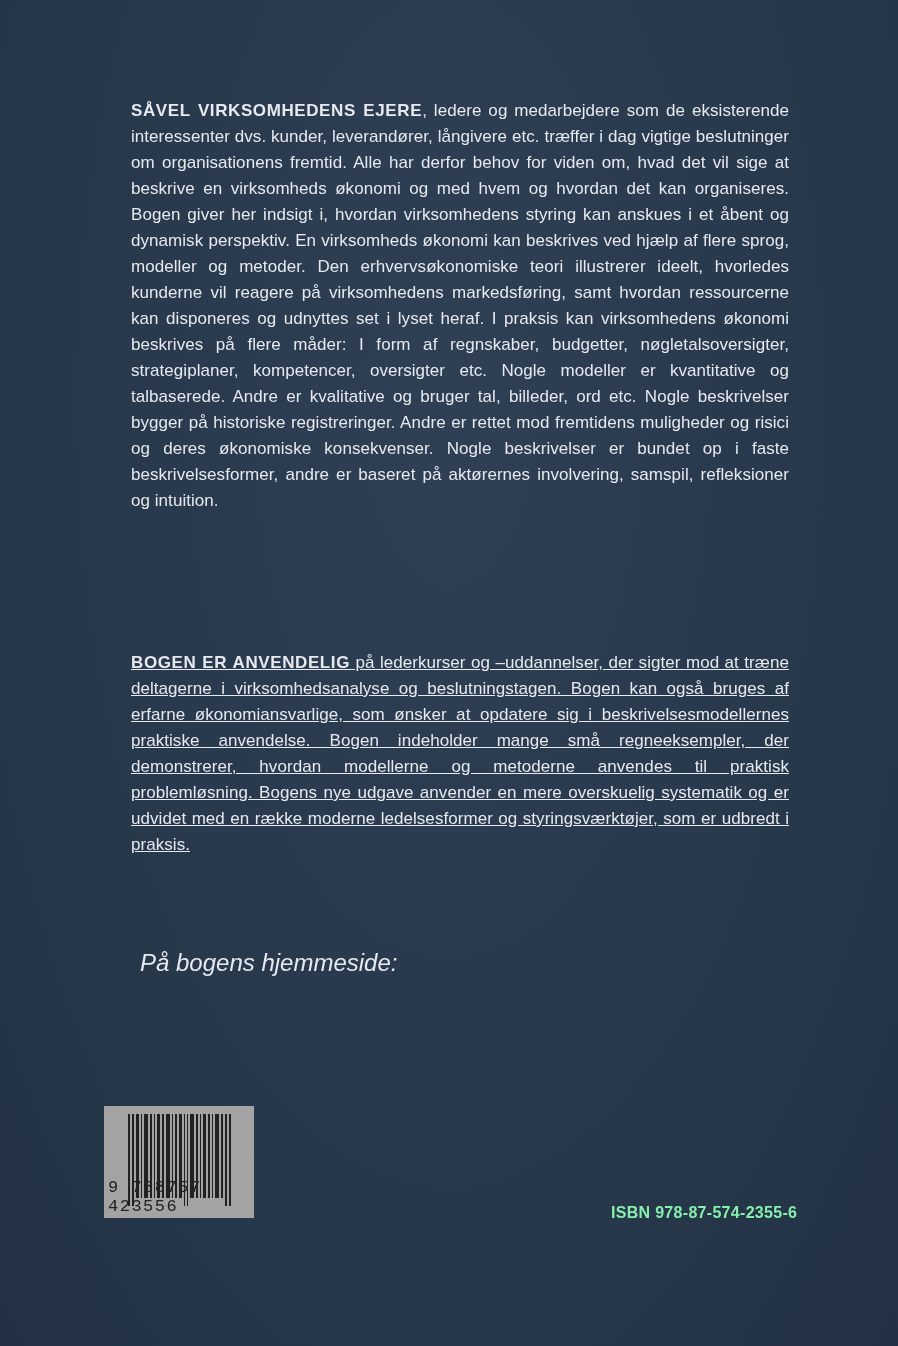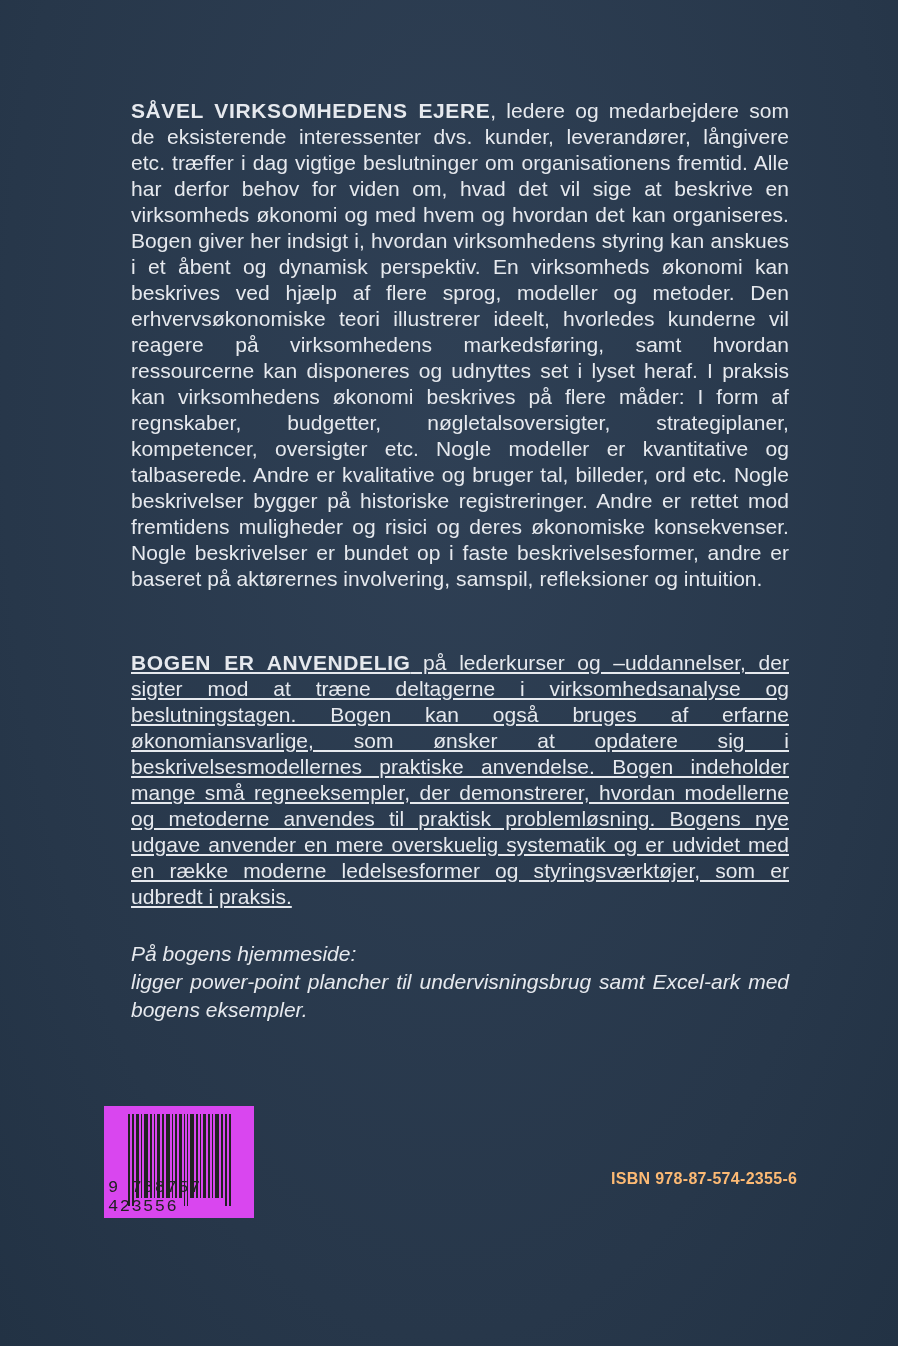--- a/index.html
+++ b/index.html
@@ -6,59 +6,58 @@
   body {
     width:898px; height:1346px; overflow:hidden;
     background:#2a3a4d;
     background-image: radial-gradient(ellipse at 50% 30%, #2f4055 0%, #27374a 70%, #223244 100%);
     font-family:"Liberation Sans", sans-serif;
     color:#e6e9ee;
     position:relative;
   }
   .page { position:absolute; left:131px; top:0; width:658px; }
   .para {
-    font-size:21px; line-height:26px; text-align:justify;
+    font-size:17px; line-height:26px; text-align:justify;
     text-align-last:left; margin:0; letter-spacing:0.05px;
   }
   .p1 { position:absolute; top:98px; width:658px; }
   .p2 { position:absolute; top:650px; width:658px;text-decoration:underline; }
   .lead { font-weight:bold; letter-spacing:0.6px; }
   .note {
     position:absolute; top:940px; width:658px;
-    font-size:21px; line-height:28px; font-style:italic; margin:0;
+    font-size:24px; line-height:28px; font-style:italic; margin:9px;
     text-align:justify; text-align-last:left;
   }
   .note span { display:block; }
   .barcode {
     position:absolute; left:104px; top:1106px; width:150px; height:112px;
-    background:#d946ef; box-sizing:border-box; padding:8px 6px 4px 6px;
+    background:#a3a3a3; box-sizing:border-box; padding:8px 6px 4px 6px;
   }
   .bars { display:flex; align-items:flex-start; height:84px; margin-left:18px; }
   .bars i { display:block; height:84px; background:#222; margin-right:2px; }
   .bars i.guard { height:92px; }
   .bcdigits {
     position:absolute; left:4px; bottom:2px; font-family:"Liberation Mono", monospace;
     font-size:17px; color:#222; letter-spacing:1.5px;
   }
   .isbn {
-    position:absolute; left:611px; top:1170px;
-    font-size:16px; font-weight:bold; color:#fdba74; letter-spacing:0.3px;
+    position:absolute; left:611px; top:1204px;
+    font-size:16px; font-weight:bold; color:#86efac; letter-spacing:0.3px;
   }
 </style>
 </head>
 <body>
 
 <div class="page">
   <p class="para p1"><span class="lead">SÅVEL VIRKSOMHEDENS EJERE</span><span>, ledere og medarbejdere som de eksisterende interessenter dvs. kunder, leverandører, långivere etc. træffer i dag vigtige beslutninger om organisationens fremtid. Alle har derfor behov for viden om, hvad det vil sige at beskrive en virksomheds økonomi og med hvem og hvordan det kan organiseres. Bogen giver her indsigt i, hvordan virksomhedens styring kan anskues i et åbent og dynamisk perspektiv. En virksomheds økonomi kan beskrives ved hjælp af flere sprog, modeller og metoder. Den erhvervsøkonomiske teori illustrerer ideelt, hvorledes kunderne vil reagere på virksomhedens markedsføring, samt hvordan ressourcerne kan disponeres og udnyttes set i lyset heraf. I praksis kan virksomhedens økonomi beskrives på flere måder: I form af regnskaber, budgetter, nøgletalsoversigter, strategiplaner, kompetencer, oversigter etc. Nogle modeller er kvantitative og talbaserede. Andre er kvalitative og bruger tal, billeder, ord etc. Nogle beskrivelser bygger på historiske registreringer. Andre er rettet mod fremtidens muligheder og risici og deres økonomiske konsekvenser. Nogle beskrivelser er bundet op i faste beskrivelsesformer, andre er baseret på aktørernes involvering, samspil, refleksioner og intuition.</span></p>
 
   <p class="para p2"><span class="lead">BOGEN ER ANVENDELIG</span><span> på lederkurser og –uddannelser, der sigter mod at træne deltagerne i virksomhedsanalyse og beslutningstagen. Bogen kan også bruges af erfarne økonomiansvarlige, som ønsker at opdatere sig i beskrivelsesmodellernes praktiske anvendelse. Bogen indeholder mange små regneeksempler, der demonstrerer, hvordan modellerne og metoderne anvendes til praktisk problemløsning. Bogens nye udgave anvender en mere overskuelig systematik og er udvidet med en række moderne ledelsesformer og styringsværktøjer, som er udbredt i praksis.</span></p>
 
   <p class="note">
     <span>På bogens hjemmeside:</span>
-    <span>ligger power-point plancher til undervisningsbrug samt Excel-ark med bogens eksempler.</span>
   </p>
 </div>
 
 <div class="barcode">
   <div class="bars">
     <i class="guard" style="width:2px"></i>
       <i class="guard" style="width:2px"></i>
     <i style="width:3px"></i>
       <i style="width:1px"></i>
       <i style="width:4px"></i>

